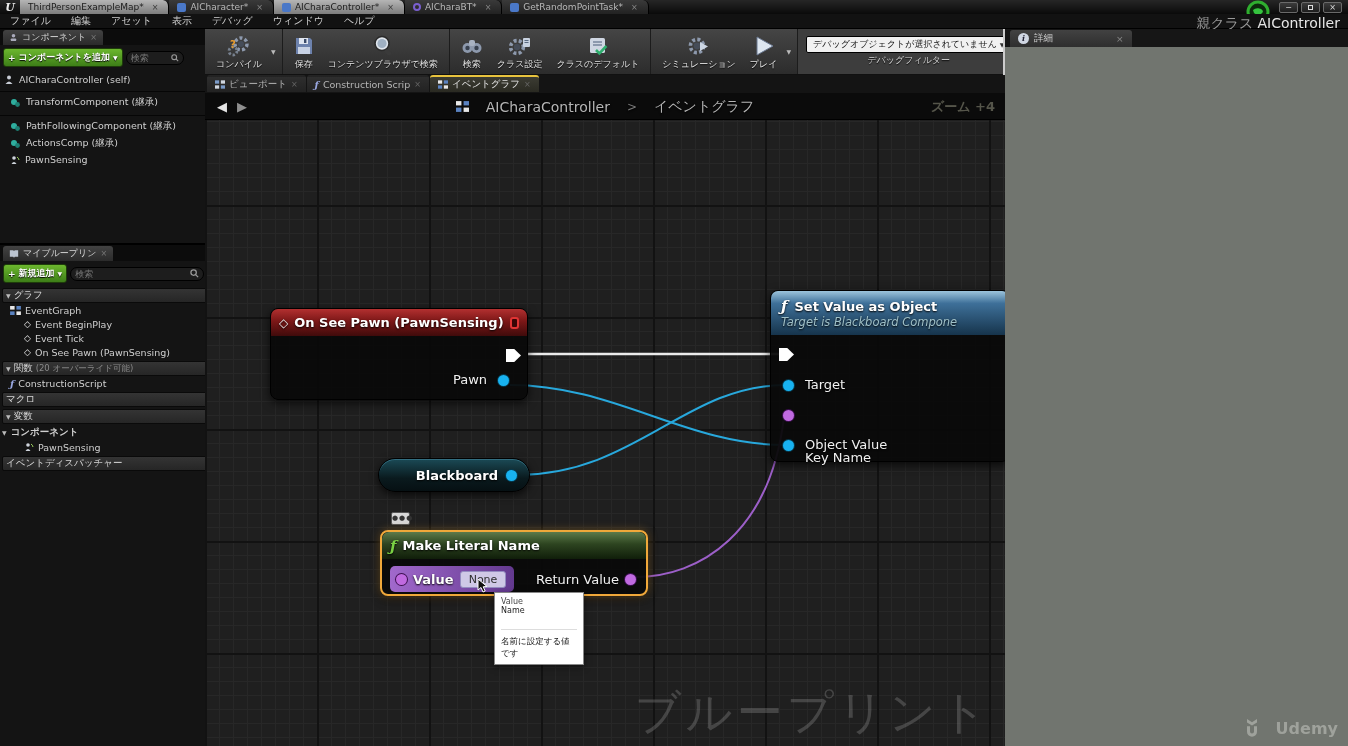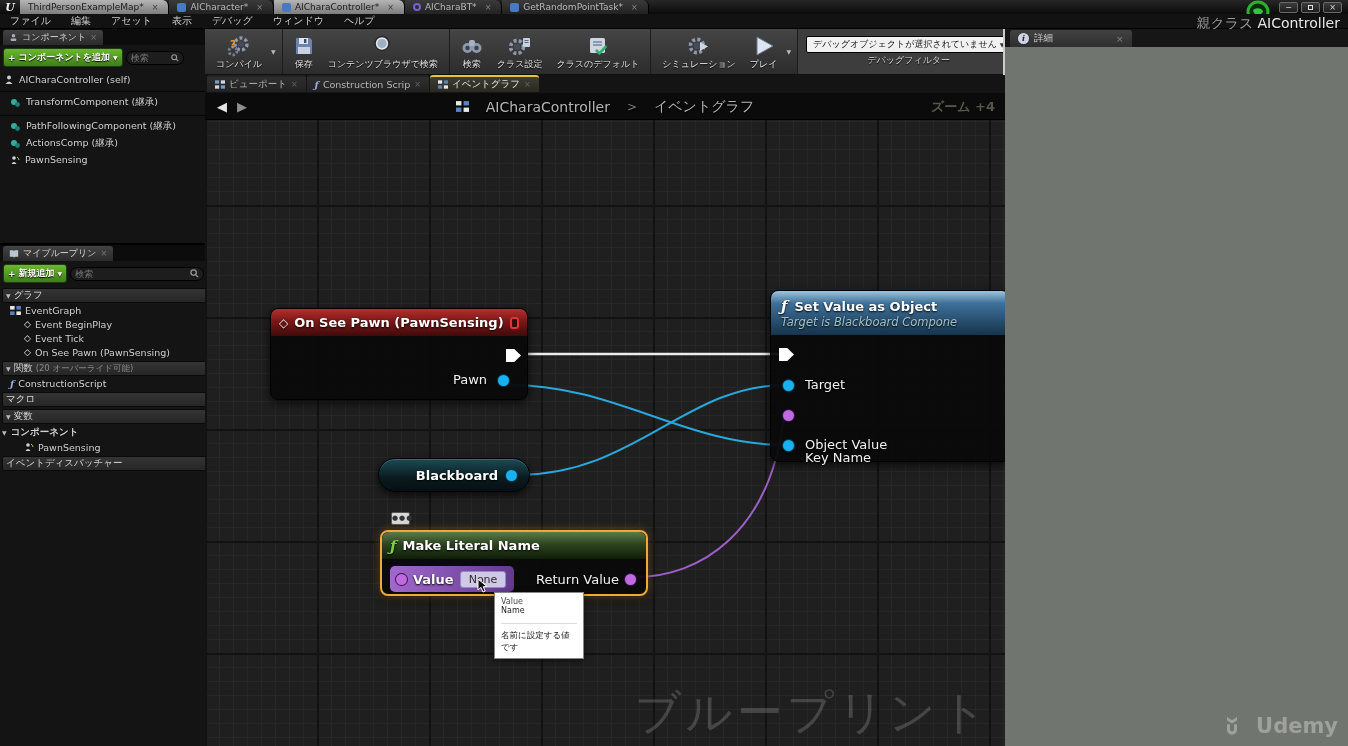--- a/index.html
+++ b/index.html
@@ -108,30 +108,30 @@
   .mln{border:2px solid #f0a83a;box-shadow:0 0 10px rgba(240,168,58,.35),0 3px 10px rgba(0,0,0,.7);}
   .valrow{position:absolute;left:8px;top:34px;height:26px;display:flex;align-items:center;gap:6px;background:linear-gradient(90deg,#a169cc,#63398f);border-radius:5px;padding:0 8px 0 6px;}
   .valrow .vlabel{color:#fff;font-size:13px;font-weight:bold;text-shadow:0 1px 2px #000;}
   .nonefield{background:#cfc8e6;border:1px solid #948cc0;border-radius:3px;color:#2c2c2c;font-size:11px;padding:1px 8px;}
   .retrow{position:absolute;right:10px;top:34px;height:26px;display:flex;align-items:center;gap:6px;}
   .retrow .vlabel{color:#f0f0f0;font-size:13px;text-shadow:0 1px 2px #000;}
   .retrow .dpin{position:static;}
   .cbubble{position:absolute;width:19px;height:13px;background:#d8d8d8;border:1px solid #555;border-radius:2px;color:#333;font-size:7px;line-height:11px;text-align:center;letter-spacing:1px;}
   .tooltip{position:absolute;background:#fff;border:1px solid #888;box-shadow:0 2px 6px rgba(0,0,0,.5);padding:4px 6px;width:90px;}
   .tooltip .t1{font-size:8px;color:#444;}
-  .tooltip .t2{font-size:8px;color:#222;border-bottom:1px solid #ddd;padding-bottom:8px;margin-bottom:6px;}
+  .tooltip .t2{font-size:8px;color:#222;border-bottom:1px solid #ddd;padding-bottom:14px;margin-bottom:6px;}
   .tooltip .t3{font-size:8.5px;color:#111;}
 
   
   .rightcol{left:1005px;top:29px;width:343px;height:717px;background:#71756f;}
   .rtabstrip{height:18px;background:#161616;display:flex;align-items:flex-end;}
   .rtab{height:17px;background:linear-gradient(#424242,#2e2e2e);color:#d0d0d0;font-size:9.5px;display:flex;align-items:center;gap:5px;padding:0 8px;border-radius:3px 3px 0 0;margin-left:5px;}
   .infoico{width:11px;height:11px;border-radius:50%;background:#cfd6e2;color:#223;font-size:8px;font-weight:bold;line-height:11px;text-align:center;font-family:"DejaVu Serif",serif;font-style:italic;}
   .rtabclose{color:#888;font-size:9px;margin-left:58px;}
-  .udemy{right:10px;bottom:8px;display:flex;align-items:center;gap:13px;color:#9fa29c;font-size:21px;font-weight:bold;}
+  .udemy{right:10px;bottom:8px;display:flex;align-items:center;gap:13px;color:#9fa29c;font-size:16px;font-weight:bold;}
 
   .cursor{position:absolute;pointer-events:none;}
 </style>
 </head>
 <body>
 
 <div class="stage">
 
   <div class="abs titlebar">
     <div class="uelogo">U</div>

